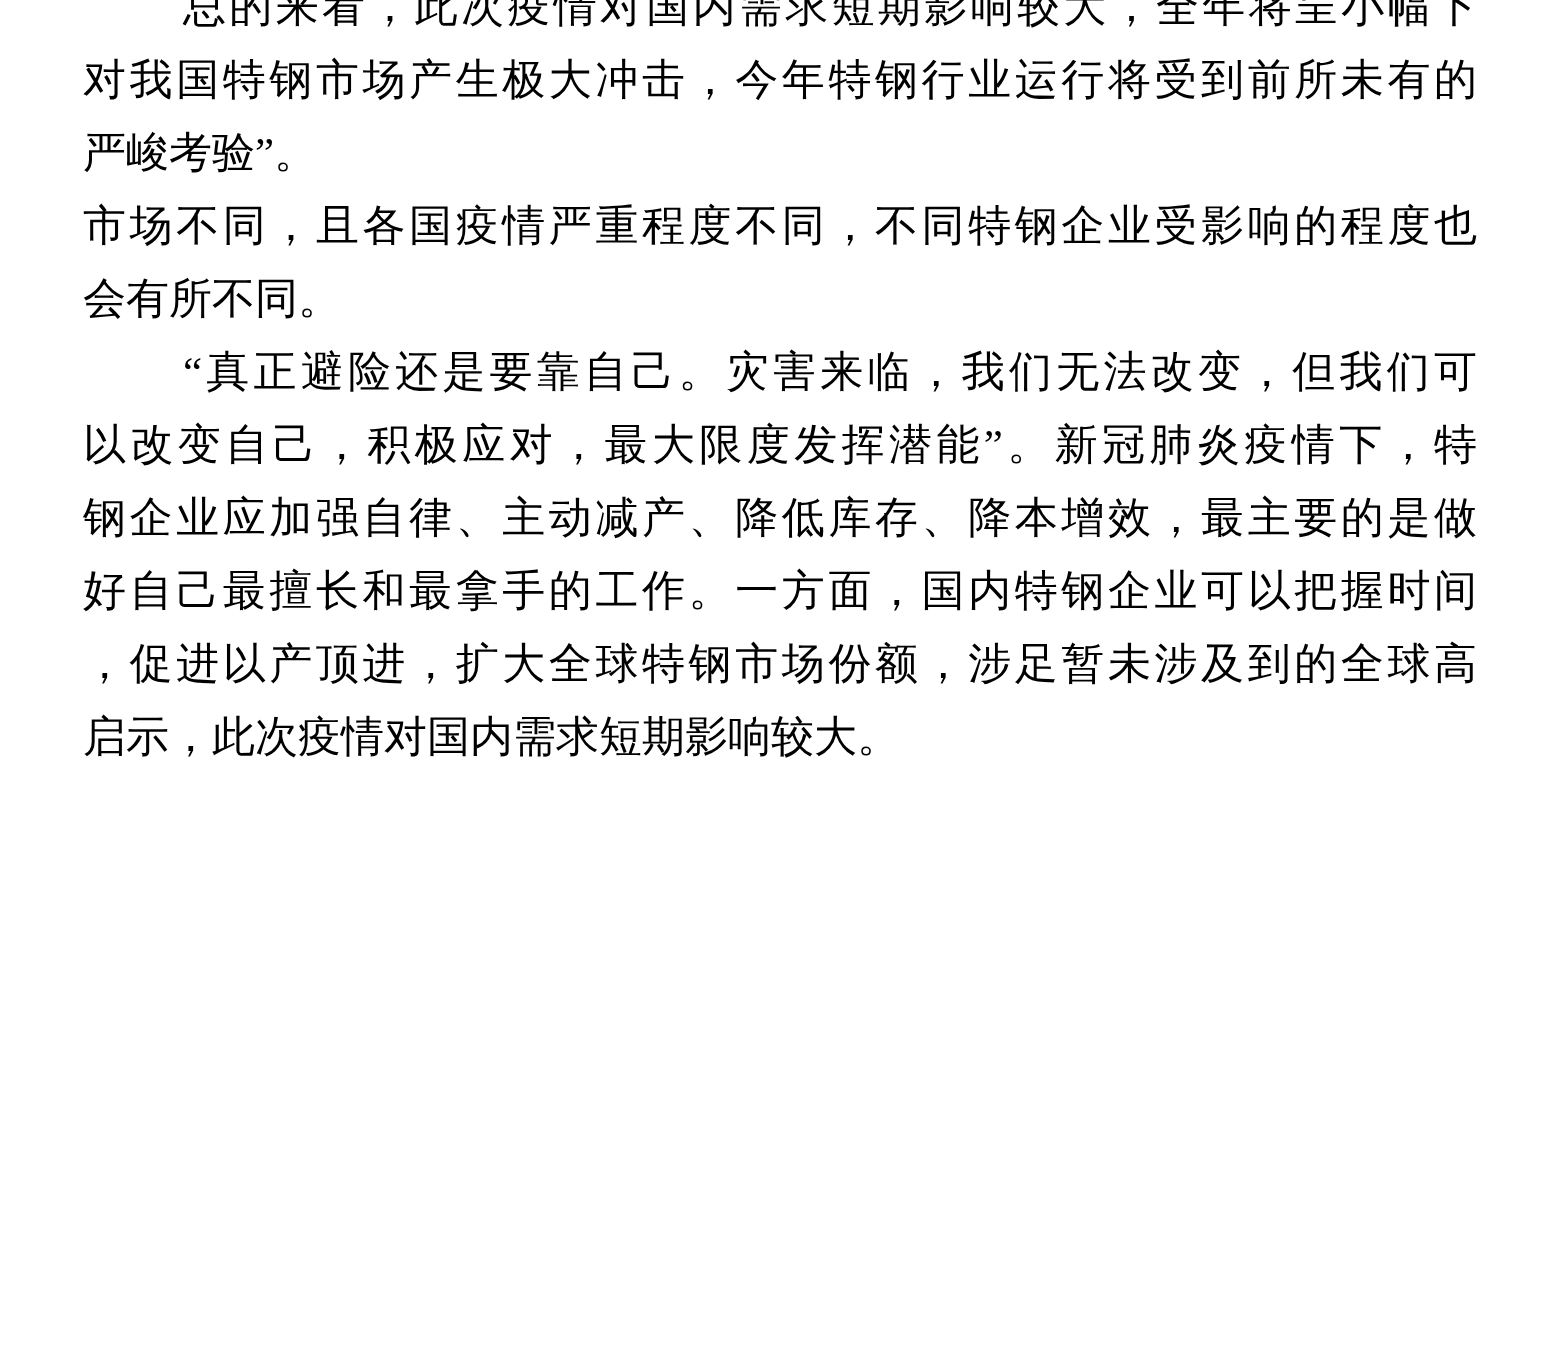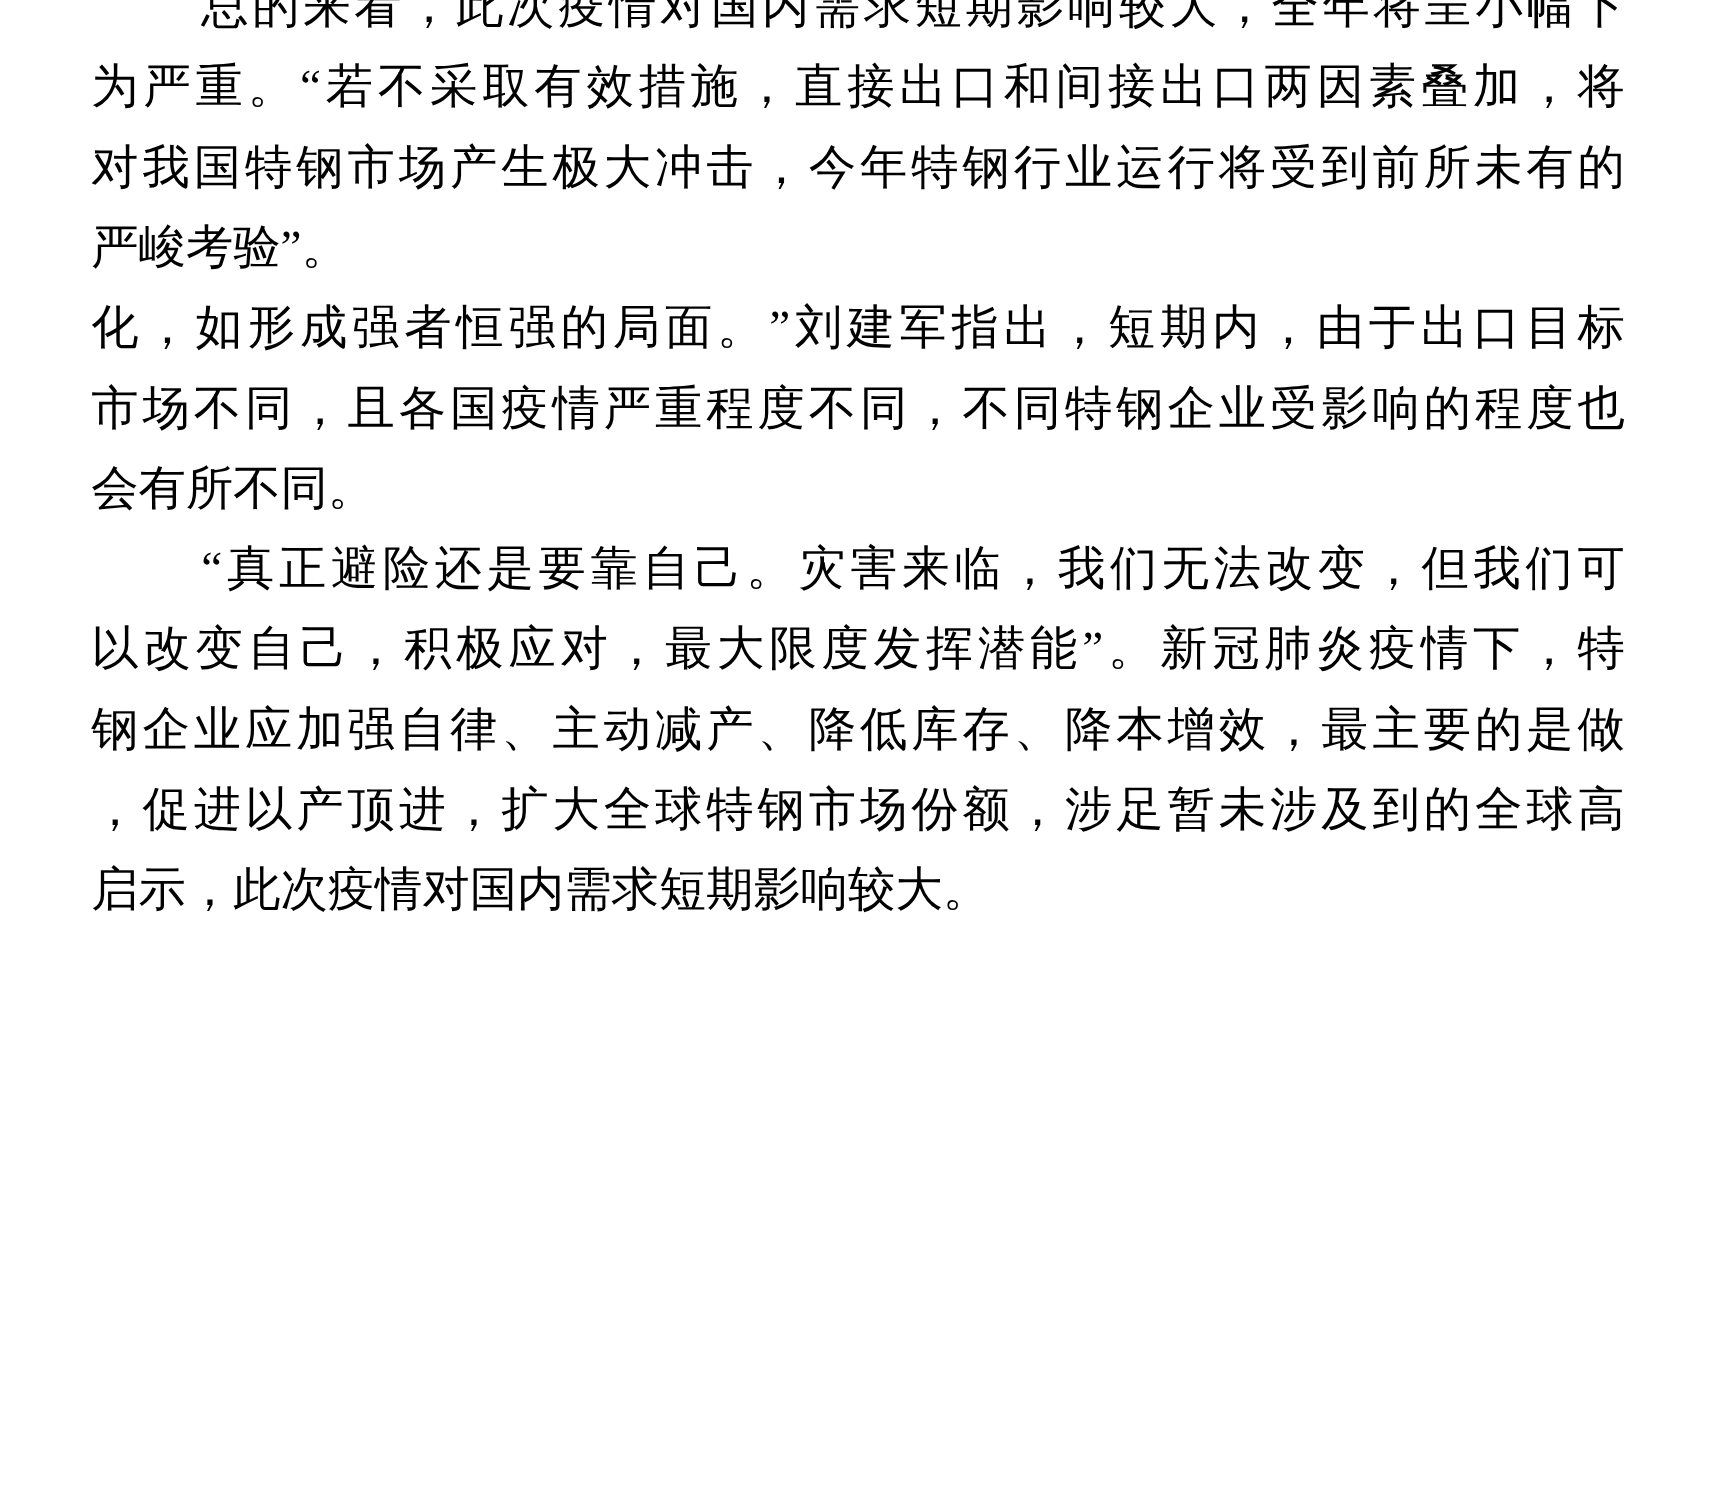--- a/index.html
+++ b/index.html
@@ -52,35 +52,34 @@
     text-align-last: right;
   }
 </style>
 </head>
 <body>
 
 <div class="page">
 
   <section class="para">
     <div class="line line--indent">总的来看，此次疫情对国内需求短期影响较大，全年将呈小幅下</div>
-    <div class="line">为严重。“若不采取有效措施，直接出口和间接出口两因素叠加，将</div>
     <div class="line">对我国特钢市场产生极大冲击，今年特钢行业运行将受到前所未有的</div>
     <div class="line line--end">严峻考验”。</div>
   </section>
 
   <section class="para">
-    <div class="line">化，如形成强者恒强的局面。”刘建军指出，短期内，由于出口目标</div>
     <div class="line">市场不同，且各国疫情严重程度不同，不同特钢企业受影响的程度也</div>
     <div class="line line--end">会有所不同。</div>
   </section>
 
   <section class="para">
     <div class="line line--indent">“真正避险还是要靠自己。灾害来临，我们无法改变，但我们可</div>
     <div class="line">以改变自己，积极应对，最大限度发挥潜能”。新冠肺炎疫情下，特</div>
     <div class="line">钢企业应加强自律、主动减产、降低库存、降本增效，最主要的是做</div>
+    <div class="line">好自己最擅长和最拿手的工作。一方面，国内特钢企业可以把握时间</div>
     <div class="line">，促进以产顶进，扩大全球特钢市场份额，涉足暂未涉及到的全球高</div>
     <div class="line line--end">启示，此次疫情对国内需求短期影响较大。</div>
   </section>
 
   <div class="line line--blank"></div>
 
 
 </div>
 
 </body></html>

